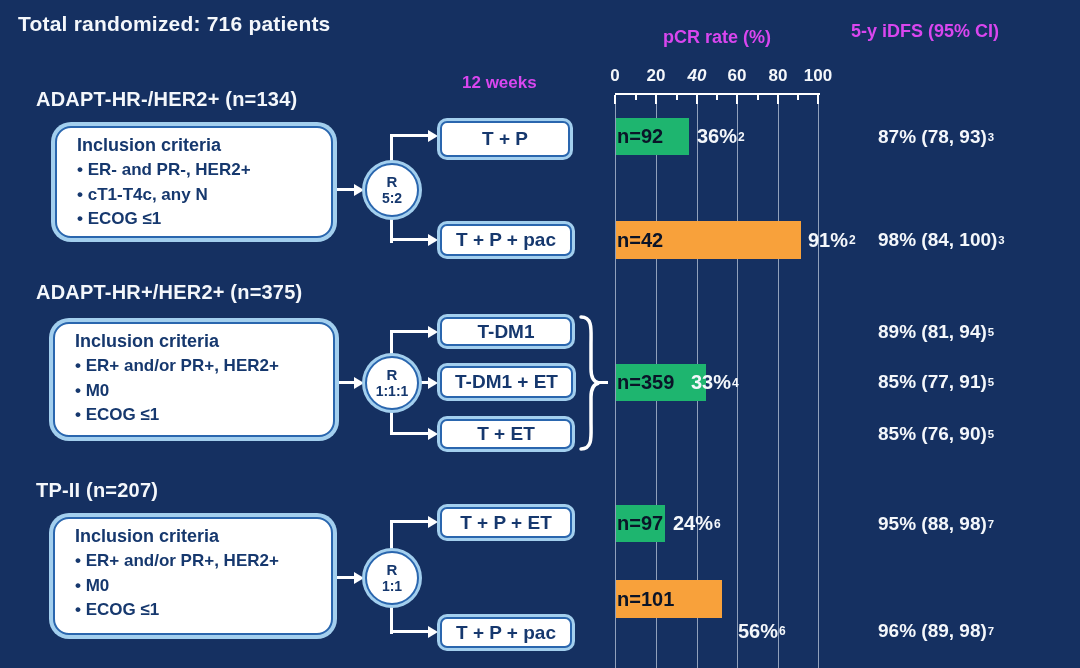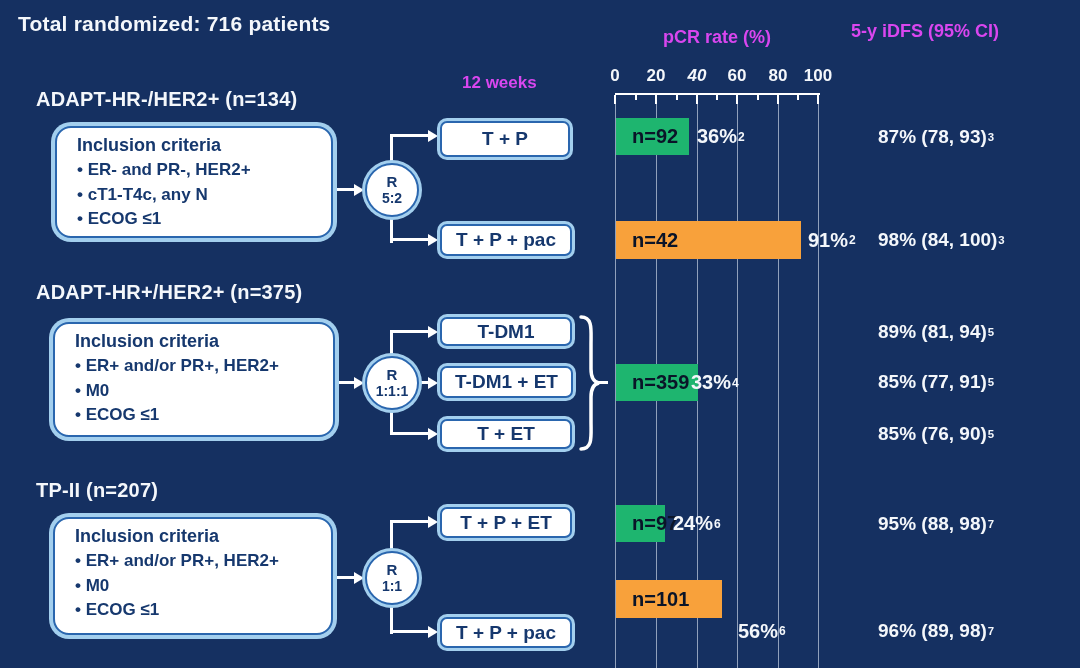--- a/index.html
+++ b/index.html
@@ -23,21 +23,21 @@
          align-items:center;justify-content:center;color:#16386e;font-weight:bold;box-sizing:border-box;z-index:3;}
   .rlab{font-size:15px;line-height:1.05;}
   .rratio{font-size:14px;line-height:1.15;}
   .tbox{position:absolute;background:#ffffff;border:2px solid #2a66ae;box-shadow:0 0 0 3px #a3cfee;
         border-radius:7px;display:flex;align-items:center;justify-content:center;color:#16386e;
         font-weight:bold;font-size:19px;box-sizing:border-box;z-index:3;white-space:nowrap;}
   .hline{position:absolute;height:3px;background:#ffffff;z-index:2;}
   .vline{position:absolute;width:3px;background:#ffffff;z-index:2;}
   .ahead{position:absolute;width:0;height:0;border-top:6px solid transparent;
          border-bottom:6px solid transparent;border-left:10px solid #ffffff;z-index:2;}
-  .bar{position:absolute;display:flex;align-items:center;padding-left:16px;box-sizing:border-box;z-index:2;}
+  .bar{position:absolute;display:flex;align-items:center;padding-left:1px;box-sizing:border-box;z-index:2;}
   .bar.green{background:#1eb56f;}
   .bar.orange{background:#f8a13b;}
   .nlab{color:#0a1428;font-weight:bold;font-size:20px;white-space:nowrap;}
   .pval{position:absolute;display:flex;align-items:center;color:#f4f7fb;font-weight:bold;
         font-size:20px;z-index:3;white-space:nowrap;}
   .idfs{position:absolute;display:flex;align-items:center;color:#f4f7fb;font-weight:bold;
         font-size:19px;z-index:3;white-space:nowrap;}
   sup{font-size:60%;line-height:0;margin-left:1px;}
   .brace{position:absolute;z-index:2;}
 </style>
@@ -156,21 +156,21 @@
 
   <div class="tbox" style="left:440px;top:317px;width:132px;height:29px;">T-DM1</div>
   <div class="tbox" style="left:440px;top:366px;width:133px;height:32px;">T-DM1 + ET</div>
   <div class="tbox" style="left:440px;top:419px;width:132px;height:30px;">T + ET</div>
 
   <svg class="brace" style="left:577px;top:314px;" width="24" height="138" viewBox="0 0 24 138">
     <path d="M4,3 C16,3 14,16 14,30 L14,55 C14,63 17,68 22,69 C17,70 14,75 14,83 L14,108 C14,122 16,135 4,135" stroke="#ffffff" stroke-width="3.5" fill="none" stroke-linecap="round"></path>
   </svg>
   <div class="hline" style="left:599px;top:381px;width:9px;"></div>
 
-  <div class="bar green" style="left:616px;top:364px;width:82px;height:37px;">
+  <div class="bar green" style="left:616px;top:364px;width:90px;height:37px;">
     <span class="nlab">n=359</span>
   </div>
   <div class="pval" style="left:691px;top:364px;height:37px;">
     <span>33%</span>
       <sup>4</sup>
   </div>
 
   <div class="idfs" style="left:878px;top:317px;height:29px;">
     <span>89% (81, 94)</span>
       <sup>5</sup>

